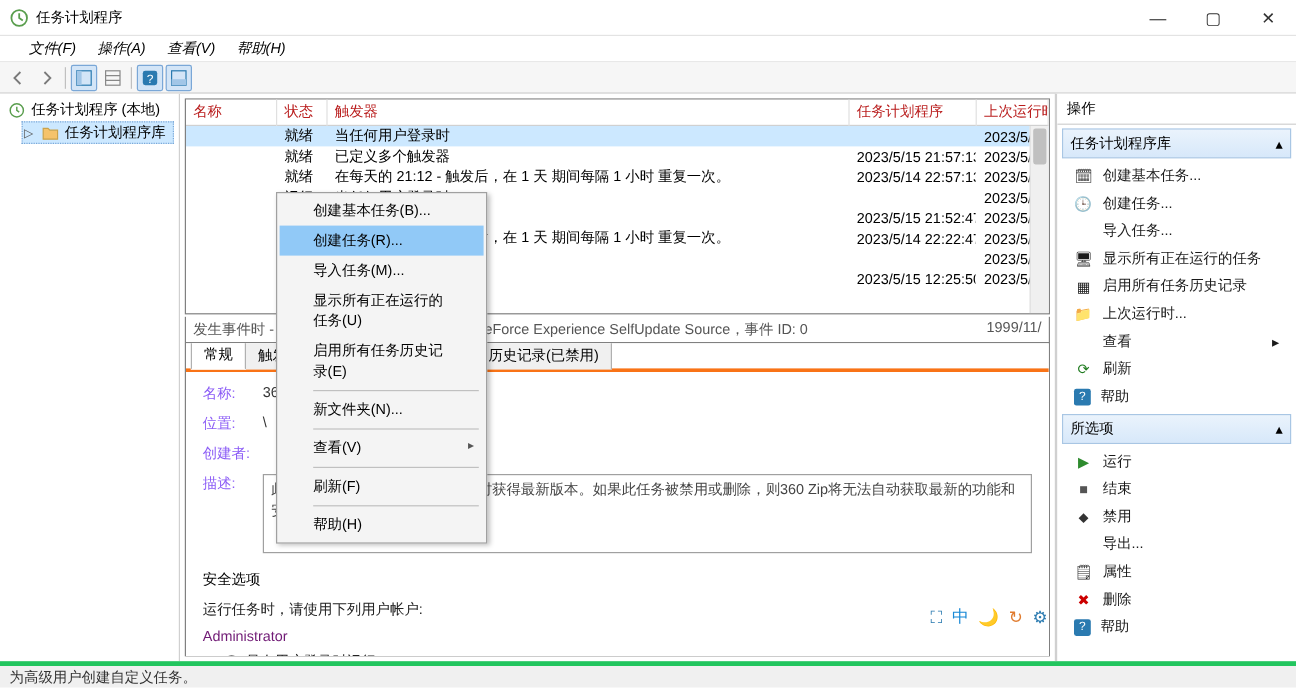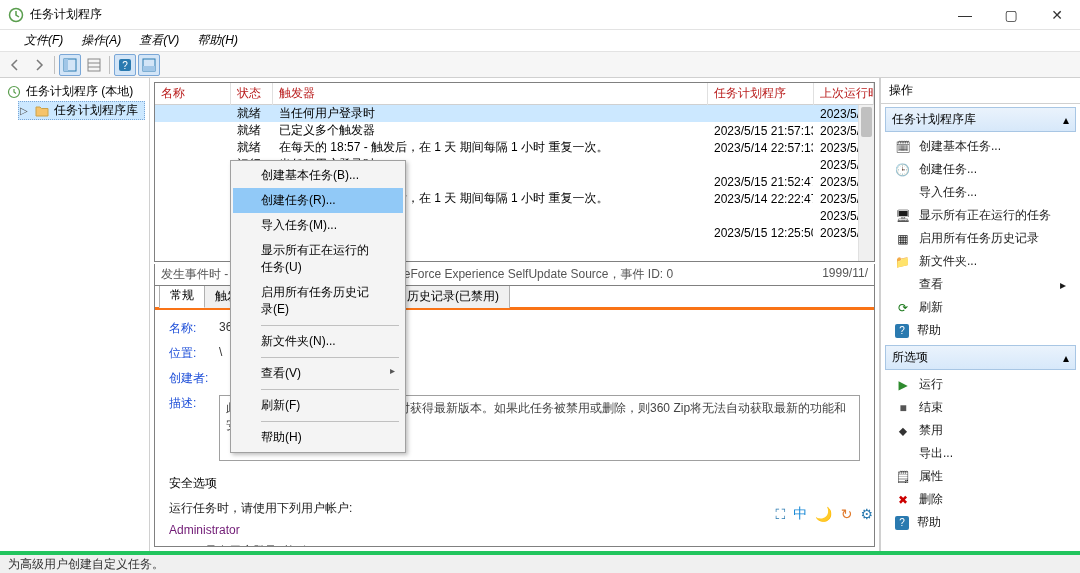--- a/index.html
+++ b/index.html
@@ -42,21 +42,21 @@
   .scrollbar-v::before{ content:""; position:absolute; left:2px; right:2px; top:2px; height:30px; background:#c0c0c0; border-radius:2px; }
 
   .event-bar { margin:0 4px; padding:2px 6px; background:#fff; border-left:1px solid #808080; border-right:1px solid #808080; font-size:12px; color:#555; overflow:hidden; white-space:nowrap; display:flex; justify-content:space-between; }
 
   .detail-wrap { flex:1; margin:0 4px 4px 4px; border:1px solid #808080; background:#fff; display:flex; flex-direction:column; overflow:hidden; }
   .tabs { display:flex; background:#fff; border-bottom:3px solid #f97316; height:24px; align-items:flex-end; padding-left:4px; gap:0; }
   .tab { padding:3px 10px; border:1px solid #b0b0b0; border-bottom:none; margin-right:-1px; background:#f0f0f0; font-size:12px; position:relative; top:1px; }
   .tab.active { background:#fff; border-bottom:1px solid #fff; z-index:2; }
   .detail-body { flex:1; padding:10px 14px; overflow:auto; font-size:12px; color:#222; background:#fff; }
   .form-row { display:flex; align-items:flex-start; margin-bottom:8px; }
-  .form-row label { width:50px; color:#1d4ed8; }
+  .form-row label { width:50px; color:#8b5cf6; }
   .form-row .val { flex:1; color:#333; }
   .desc-box { flex:1; border:1px solid #a0a0a0; padding:4px 6px; background:#fff; color:#444; height:66px; overflow:auto; }
   .sec-title { margin:14px 0 8px 0; color:#000; }
   .radio-row { margin:4px 0 4px 18px; display:flex; align-items:center; gap:6px; }
   .radio-dot { width:12px; height:12px; border:1px solid #555; border-radius:50%; display:inline-flex; align-items:center; justify-content:center; }
   .radio-dot.checked::after { content:""; width:6px; height:6px; background:#333; border-radius:50%; }
 
   .actions-pane { width: 200px; background:#fff; border-left:1px solid #d0d0d0; display:flex; flex-direction:column; overflow:auto; }
   .actions-title { padding:4px 8px; font-size:12px; background:#fff; border-bottom:1px solid #d0d0d0; }
   .actions-section-header { background: linear-gradient(#eaf3fc,#d7e8fa); border:1px solid #a8c6e4; margin:3px 4px; padding:3px 6px; display:flex; justify-content:space-between; align-items:center; font-size:12px; }
@@ -202,21 +202,21 @@
           <div class="grid-row">
               <div class="col-name"></div>
               <div class="col-status">就绪</div>
               <div class="col-trigger">已定义多个触发器</div>
               <div class="col-next">2023/5/15 21:57:13</div>
               <div class="col-last">2023/5/14</div>
             </div>
           <div class="grid-row">
               <div class="col-name"></div>
               <div class="col-status">就绪</div>
-              <div class="col-trigger">在每天的 18:57 - 触发后，在 1 天 期间每隔 1 小时 重复一次。</div>
+              <div class="col-trigger">在每天的 21:12 - 触发后，在 1 天 期间每隔 1 小时 重复一次。</div>
               <div class="col-next">2023/5/14 22:57:13</div>
               <div class="col-last">2023/5/14</div>
             </div>
           <div class="grid-row">
               <div class="col-name"></div>
               <div class="col-status">运行</div>
               <div class="col-trigger">当任何用户登录时</div>
               <div class="col-next"></div>
               <div class="col-last">2023/5/14</div>
             </div>
@@ -326,21 +326,21 @@
       <div class="action-item">
           <span class="ai-icon">🖥</span>
           <span>显示所有正在运行的任务</span>
         </div>
       <div class="action-item">
           <span class="ai-icon">▦</span>
           <span>启用所有任务历史记录</span>
         </div>
       <div class="action-item">
           <span class="ai-icon">📁</span>
-          <span>新文件夹...</span>
+          <span>上次运行时...</span>
         </div>
       <div class="action-item">
           <span class="ai-icon"></span>
           <span>查看</span>
           <span style="margin-left:auto">▸</span>
         </div>
       <div class="action-item">
           <span class="ai-icon" style="color:#1e7a1e">⟳</span>
           <span>刷新</span>
         </div>

